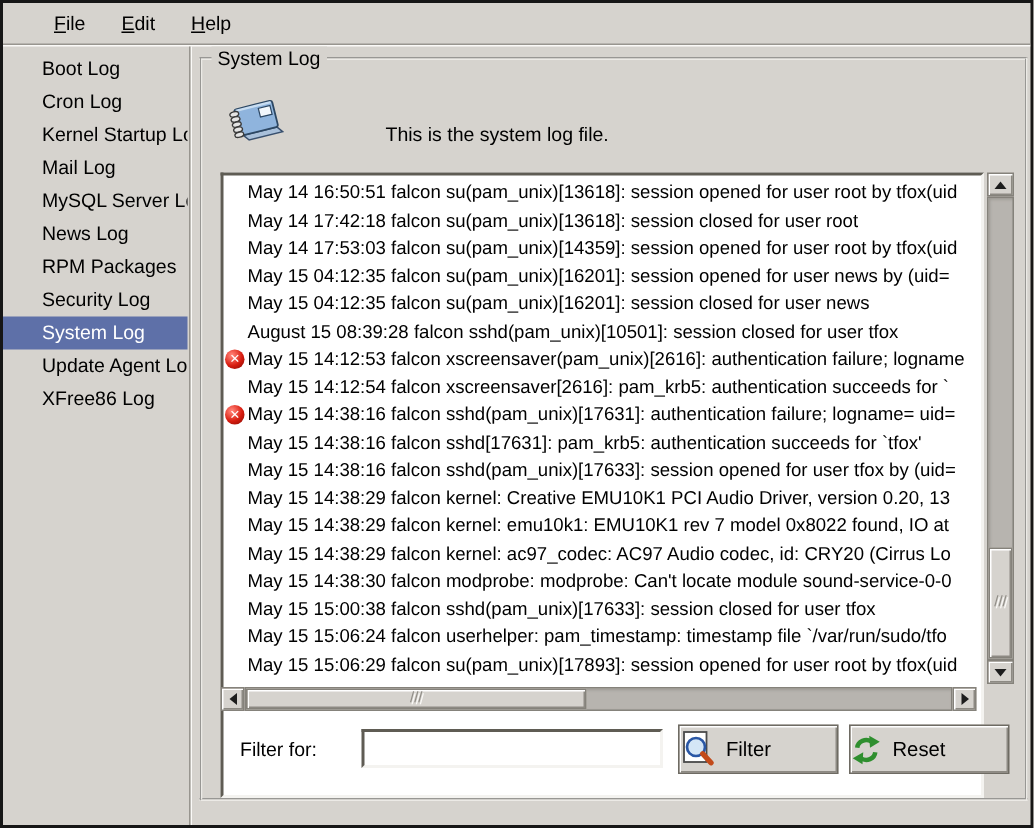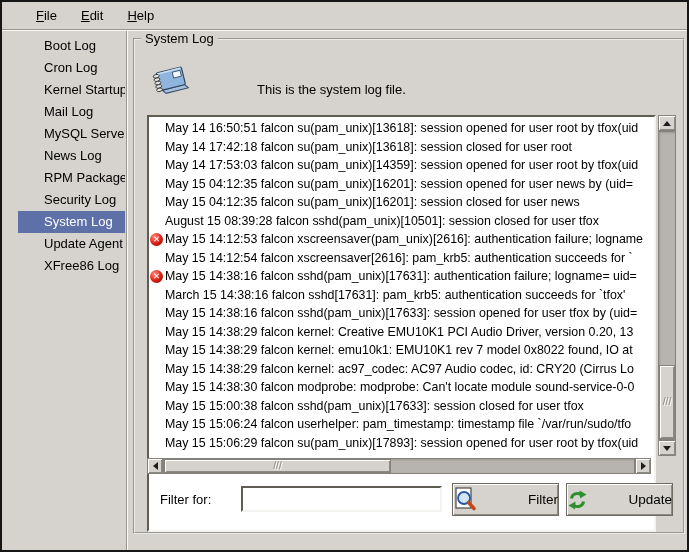--- a/index.html
+++ b/index.html
@@ -9,21 +9,21 @@
     font-family:"Liberation Sans","DejaVu Sans",sans-serif;color:#000;
     -webkit-font-smoothing:antialiased;
   }
   
   .menubar{position:absolute;left:0;top:0;right:6px;height:27px;display:flex;align-items:center;padding-left:22px;}
   .menu-item{font-size:13px;padding:4px 12px;white-space:nowrap;}
   .menu-item .accel{text-decoration:underline;}
   .menubar-sep{position:absolute;left:0;top:27px;right:0;height:0;border-top:1px solid #98958f;border-bottom:1px solid #fbfaf8;}
   
   .sidebar{position:absolute;left:0;top:30px;width:123px;bottom:0;padding-top:3px;}
-  .side-item{height:22px;line-height:22px;font-size:13px;padding-left:26px;white-space:nowrap;overflow:hidden;margin-left:16px;}
+  .side-item{height:22px;line-height:22px;font-size:13px;padding-left:26px;white-space:nowrap;overflow:hidden;}
   .side-item.selected{background:#5e70a8;color:#fff;}
   .vsep{position:absolute;left:124px;top:29px;bottom:0;width:0;border-left:1px solid #98958f;border-right:1px solid #fbfaf8;}
   
   .groupbox{position:absolute;left:131px;top:36px;width:548px;height:492px;border:2px groove #eceae6;box-sizing:content-box;}
   .legend{position:absolute;left:6px;top:-9px;background:#d6d3ce;padding:0 4px;font-size:13px;white-space:nowrap;}
   .book{position:absolute;left:14px;top:20px;}
   .desc{position:absolute;left:122px;top:42px;font-size:13px;white-space:nowrap;}
   
   .listbox{position:absolute;left:12px;top:75px;width:509px;height:417px;box-sizing:border-box;
     background:#fff;border:2px solid;border-color:#5f5c54 #f4f3f0 #f4f3f0 #5f5c54;overflow:hidden;padding-top:2px;}
@@ -61,21 +61,21 @@
     display:flex;align-items:center;justify-content:center;}
   .grip{font-size:10px;line-height:10px;color:#8f8c86;text-shadow:1px 1px 0 #fbfaf8;letter-spacing:0;}
   
   .filter-label{position:absolute;left:25px;top:452px;font-size:13px;white-space:nowrap;text-align:right;}
   .filter-input{position:absolute;left:106px;top:446px;width:201px;height:26px;box-sizing:border-box;
     background:#fff;border:2px solid;border-color:#5f5c54 #f4f3f0 #f4f3f0 #5f5c54;
     font-size:13px;padding:0 5px;outline:none;font-family:inherit;}
   .btn{position:absolute;top:443px;width:107px;height:33px;box-sizing:border-box;
     background:#d6d3ce;border:1px solid #6e6b63;
     box-shadow:inset 1px 1px 0 #ffffff, inset -1px -1px 0 #8d8a83;
-    display:flex;align-items:center;justify-content:space-between;gap:7px;font-size:13.5px;cursor:default;}
+    display:flex;align-items:center;justify-content:flex-start;gap:7px;font-size:13.5px;cursor:default;}
   .btn-filter{left:317px;}
   .btn-reset{left:431px;}
 </style>
 </head>
 <body>
 
 <div class="window">
 
   <div class="menubar">
     <div class="menu-item"><span class="accel">F</span><span>ile</span></div>
@@ -122,21 +122,21 @@
     <div class="listbox">
       <div class="log-row"><span>May 14 16:50:51 falcon su(pam_unix)[13618]: session opened for user root by tfox(uid</span></div>
       <div class="log-row"><span>May 14 17:42:18 falcon su(pam_unix)[13618]: session closed for user root</span></div>
       <div class="log-row"><span>May 14 17:53:03 falcon su(pam_unix)[14359]: session opened for user root by tfox(uid</span></div>
       <div class="log-row"><span>May 15 04:12:35 falcon su(pam_unix)[16201]: session opened for user news by (uid=</span></div>
       <div class="log-row"><span>May 15 04:12:35 falcon su(pam_unix)[16201]: session closed for user news</span></div>
       <div class="log-row"><span>August 15 08:39:28 falcon sshd(pam_unix)[10501]: session closed for user tfox</span></div>
       <div class="log-row"><span class="err-ball"></span><span>May 15 14:12:53 falcon xscreensaver(pam_unix)[2616]: authentication failure; logname</span></div>
       <div class="log-row"><span>May 15 14:12:54 falcon xscreensaver[2616]: pam_krb5: authentication succeeds for `</span></div>
       <div class="log-row"><span class="err-ball"></span><span>May 15 14:38:16 falcon sshd(pam_unix)[17631]: authentication failure; logname= uid=</span></div>
-      <div class="log-row"><span>March 15 14:38:16 falcon sshd[17631]: pam_krb5: authentication succeeds for `tfox'</span></div>
+      <div class="log-row"><span>May 15 14:38:16 falcon sshd[17631]: pam_krb5: authentication succeeds for `tfox'</span></div>
       <div class="log-row"><span>May 15 14:38:16 falcon sshd(pam_unix)[17633]: session opened for user tfox by (uid=</span></div>
       <div class="log-row"><span>May 15 14:38:29 falcon kernel: Creative EMU10K1 PCI Audio Driver, version 0.20, 13</span></div>
       <div class="log-row"><span>May 15 14:38:29 falcon kernel: emu10k1: EMU10K1 rev 7 model 0x8022 found, IO at</span></div>
       <div class="log-row"><span>May 15 14:38:29 falcon kernel: ac97_codec: AC97 Audio codec, id: CRY20 (Cirrus Lo</span></div>
       <div class="log-row"><span>May 15 14:38:30 falcon modprobe: modprobe: Can't locate module sound-service-0-0</span></div>
       <div class="log-row"><span>May 15 15:00:38 falcon sshd(pam_unix)[17633]: session closed for user tfox</span></div>
       <div class="log-row"><span>May 15 15:06:24 falcon userhelper: pam_timestamp: timestamp file `/var/run/sudo/tfo</span></div>
       <div class="log-row"><span>May 15 15:06:29 falcon su(pam_unix)[17893]: session opened for user root by tfox(uid</span></div>
     </div>
 
@@ -180,17 +180,17 @@
     </div>
     <div class="btn btn-reset">
       <svg width="21" height="20" viewBox="0 0 21 20">
         <g stroke="#2f8f2f" fill="none" stroke-width="3">
           <path d="M4.5 8.5 A6 5.5 0 0 1 14 4.5"></path>
           <path d="M16.5 11.5 A6 5.5 0 0 1 7 15.5"></path>
         </g>
         <polygon points="12.5,0.5 19.5,4.5 13,8.5" fill="#2f8f2f"></polygon>
         <polygon points="8.5,11.5 1.5,15.5 8,19.5" fill="#2f8f2f"></polygon>
       </svg>
-      <span>Update</span>
+      <span>Reset</span>
     </div>
   </div>
 
 </div>
 
 </body></html>

